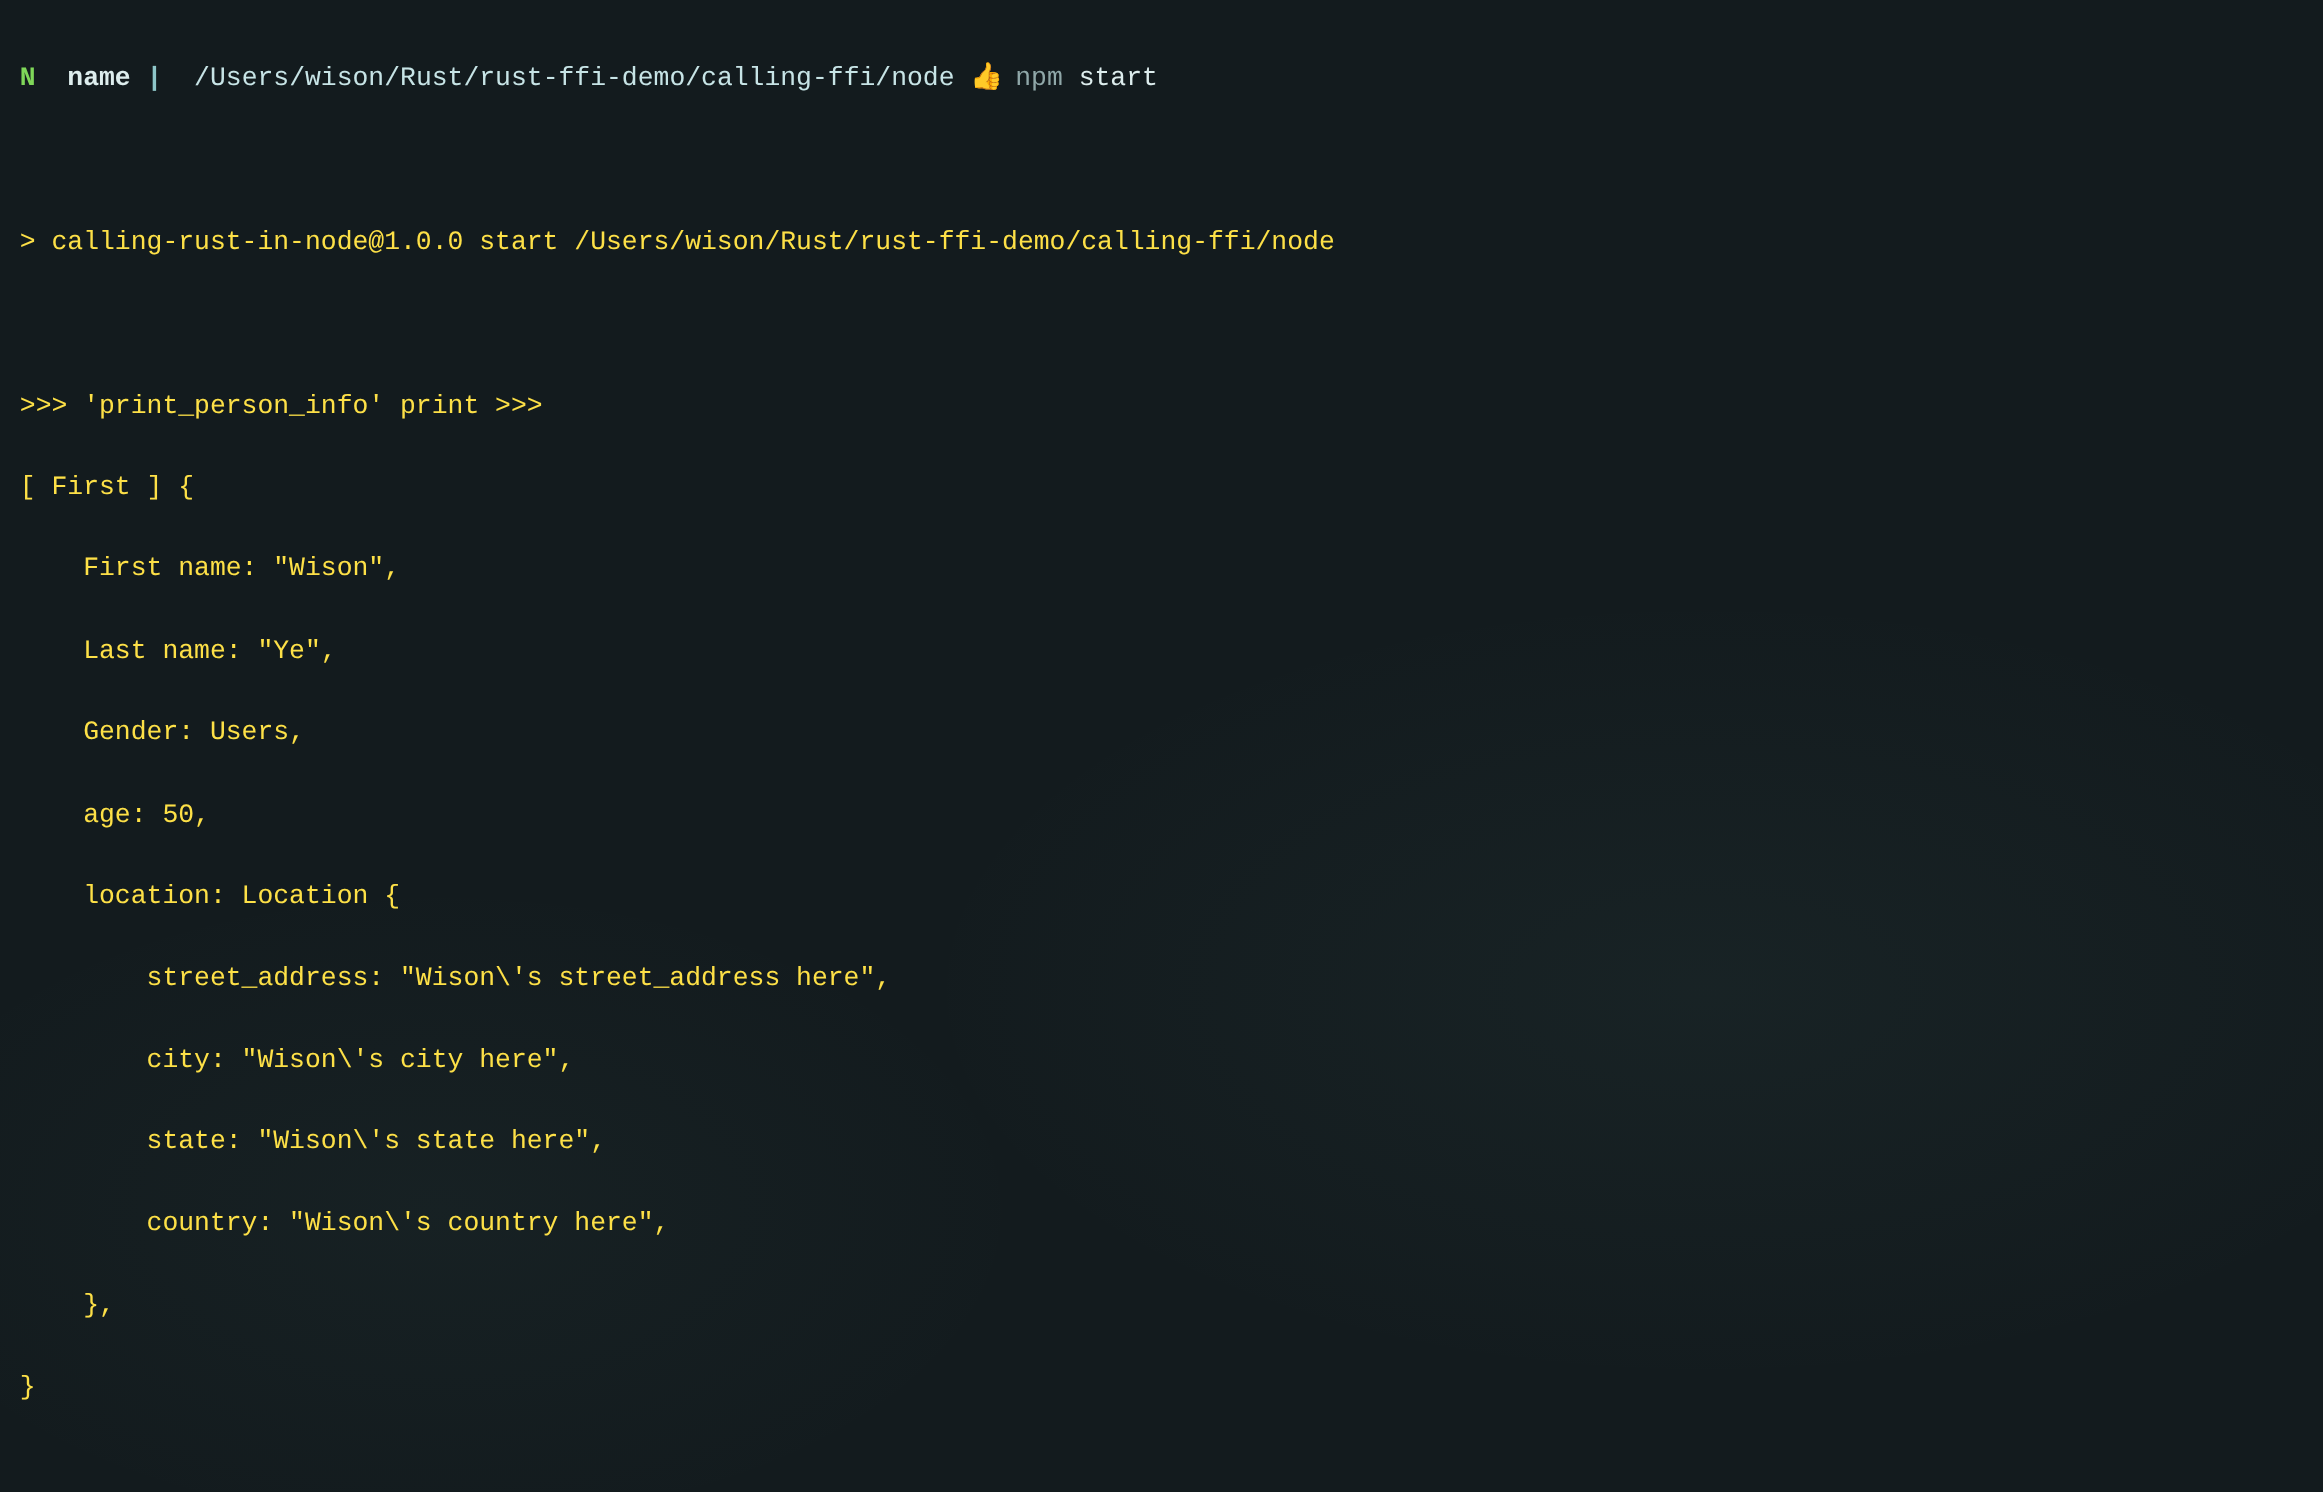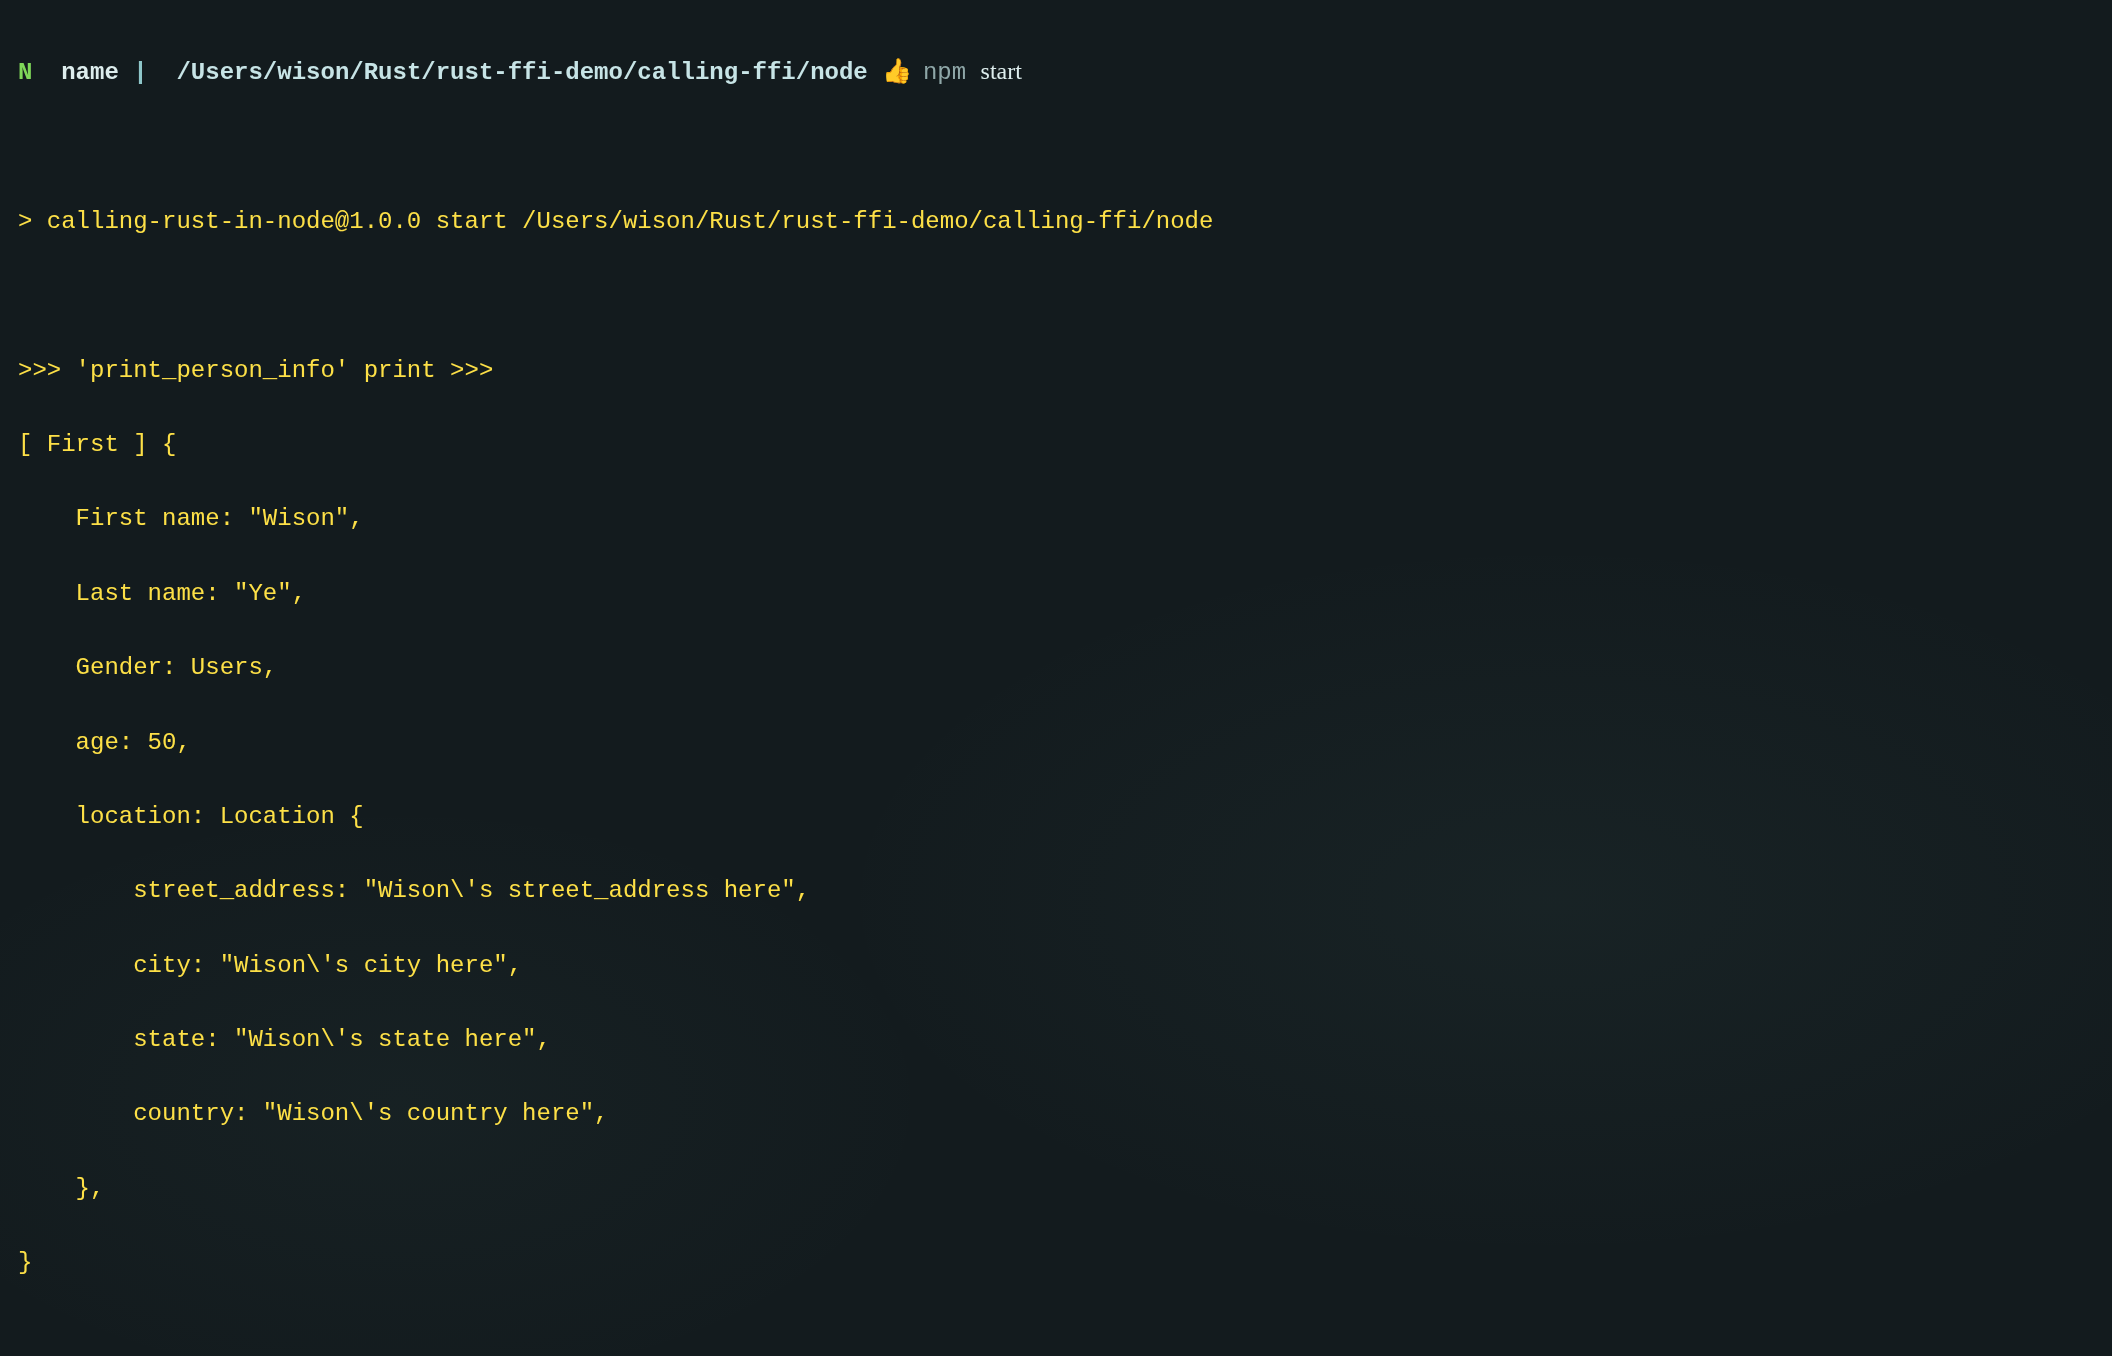--- a/index.html
+++ b/index.html
@@ -26,24 +26,24 @@
     }
     .term {
       padding: 16px 18px;
       white-space: pre;
       position: relative;
       z-index: 1;
     }
     .c-green   { color: #7fd759; }
     .c-bold    { font-weight: 700; }
     .c-sep     { color: #8ec6c9; font-weight: 700; }
-    .c-path    { color: #c7e4e6; font-weight: 700; }
+    .c-path    { color: #c7e4e6; font-weight: 400; }
     .c-pale    { color: #ddeded; }
     .c-cmd     { color: #8fa7a8; }
-    .c-cmdarg  { color: #ddeded; font-family: Liberation Serif, serif; }
+    .c-cmdarg  { color: #ddeded; }
     .c-out     { color: #fde047; }
     .thumb{
       display:inline-block;
       width: 1.1em;
       vertical-align: baseline;
       text-align:center;
     }
     .row{display:block;}
   </style>
 </head>

